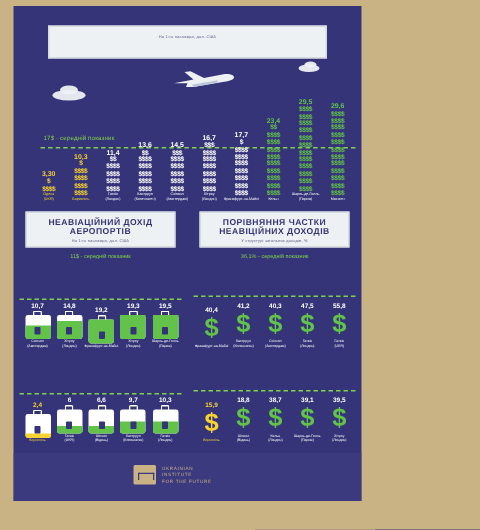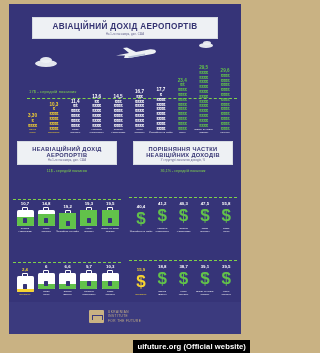--- a/index.html
+++ b/index.html
@@ -142,21 +142,20 @@
   }
 </style>
 </head>
 <body>
 
 <div id="root">
   <div class="poster">
 
     <div class="sec1">
       <div class="plate">
-        <div class="t">АВІАЦІЙНИЙ ДОХІД АЕРОПОРТІВ</div>
         <div class="sub">На 1-го пасажира, дол. США</div>
       </div>
 
       <div class="sky">
         <div class="cloud" style="left:26px;top:20px;width:22px;height:7px;"></div>
         <div class="cloud" style="left:31px;top:17px;width:12px;height:6px;"></div>
         <div class="cloud" style="left:190px;top:3px;width:14px;height:5px;"></div>
         <div class="cloud" style="left:194px;top:1px;width:8px;height:4px;"></div>
         <svg class="plane" viewBox="0 0 88 28">
           <path d="M4 19 L30 14 L18 4 L26 3 L44 12 L70 7 C78 6 84 8 84 11 C84 14 79 16 71 17 L30 24 L20 24 L22 19 Z" fill="#eef1f4"></path>
@@ -517,14 +516,13 @@
         <div class="logomark"></div>
         <div class="logotext">
           <div>UKRAINIAN</div>
           <div>INSTITUTE</div>
           <div>FOR THE FUTURE</div>
         </div>
       </div>
     </div>
   </div>
 
-  <div class="caption">uifuture.org (Official website)</div>
 </div>
 
 </body></html>

